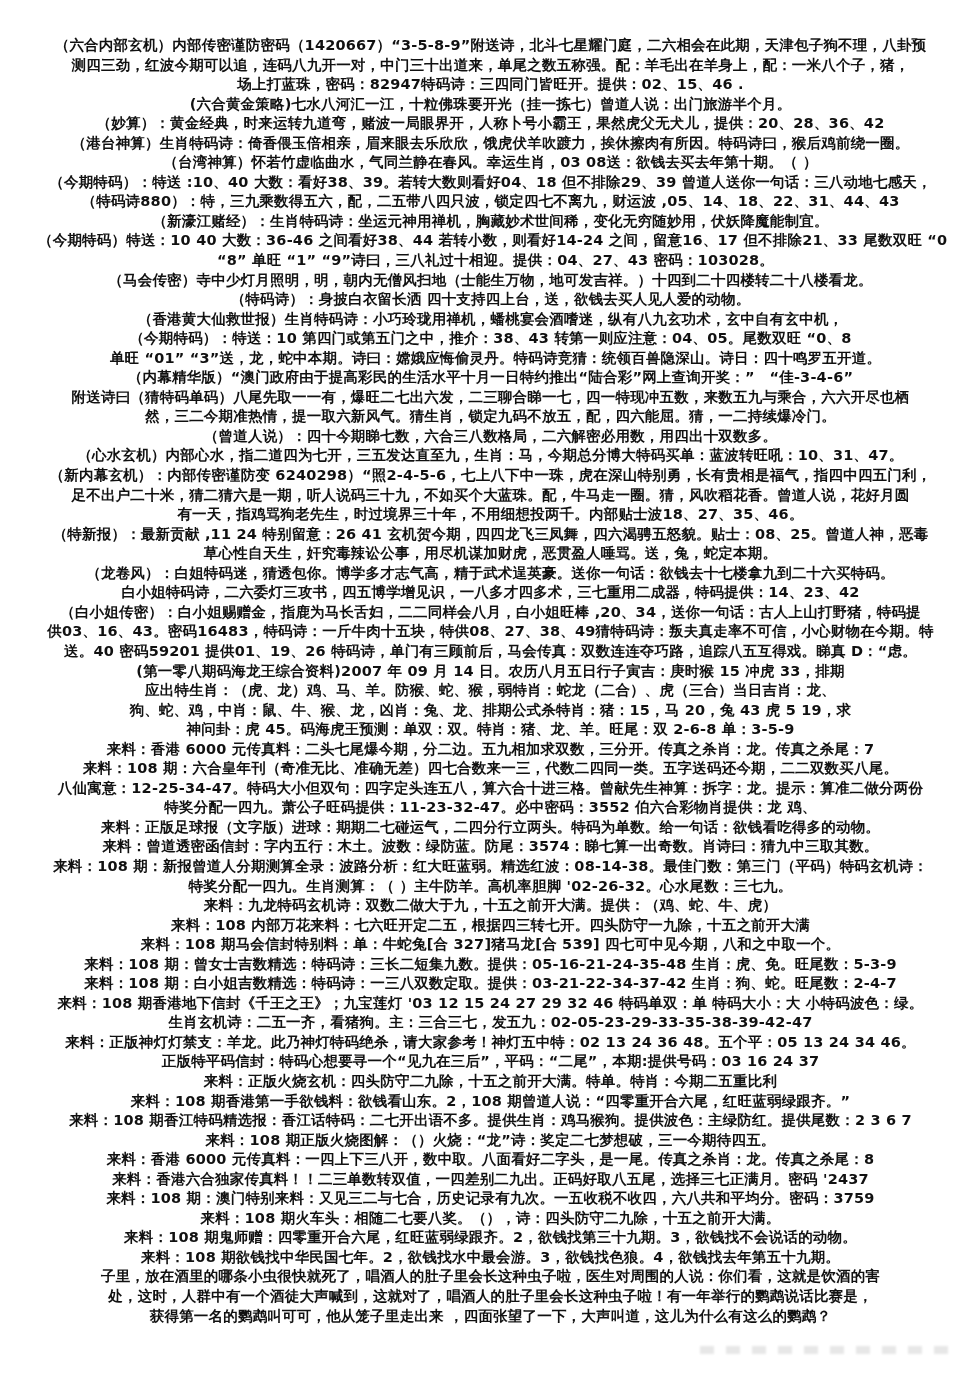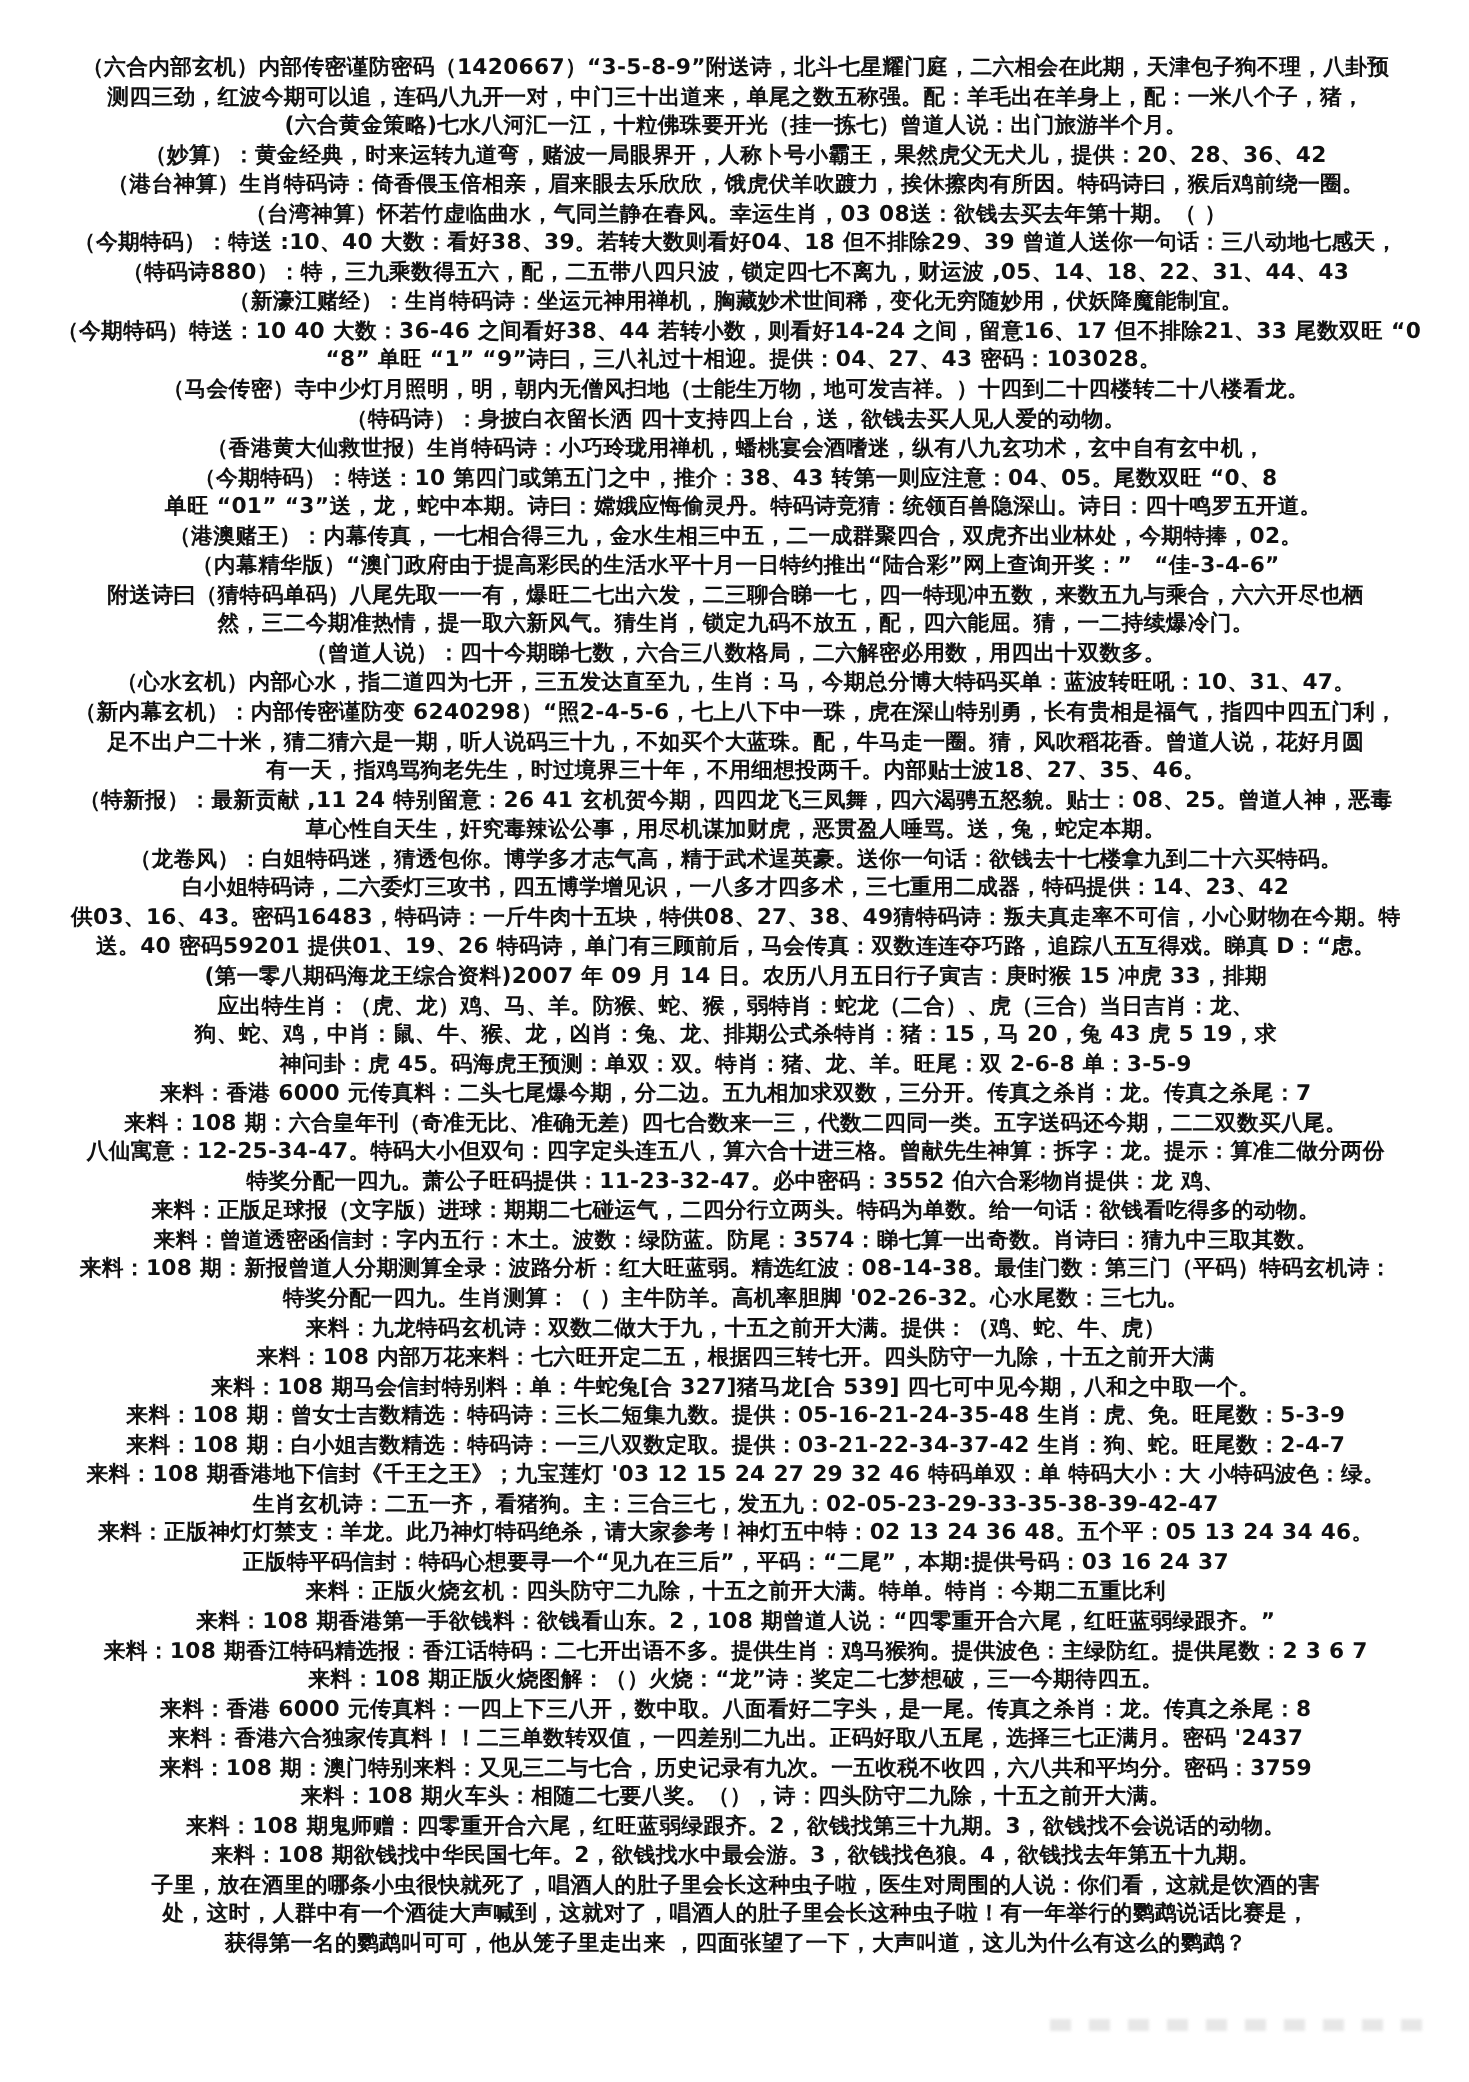--- a/index.html
+++ b/index.html
@@ -47,47 +47,48 @@
     opacity: 0.55;
   }
 </style>
 </head>
 <body>
 
 <div class="page">
   <div>
       <div class="line">（六合内部玄机）内部传密谨防密码（1420667）“3-5-8-9”附送诗，北斗七星耀门庭，二六相会在此期，天津包子狗不理，八卦预</div>
       <div class="line">测四三劲，红波今期可以追，连码八九开一对，中门三十出道来，单尾之数五称强。配：羊毛出在羊身上，配：一米八个子，猪，</div>
+      <div class="line">场上打蓝珠，密码：82947特码诗：三四同门皆旺开。提供：02、15、46 .</div>
       <div class="line">(六合黄金策略)七水八河汇一江，十粒佛珠要开光（挂一拣七）曾道人说：出门旅游半个月。</div>
       <div class="line">（妙算）：黄金经典，时来运转九道弯，赌波一局眼界开，人称卜号小霸王，果然虎父无犬儿，提供：20、28、36、42</div>
       <div class="line">（港台神算）生肖特码诗：倚香偎玉倍相亲，眉来眼去乐欣欣，饿虎伏羊吹踱力，挨休擦肉有所因。特码诗曰，猴后鸡前绕一圈。</div>
       <div class="line">（台湾神算）怀若竹虚临曲水，气同兰静在春风。幸运生肖，03 08送：欲钱去买去年第十期。（ ）</div>
       <div class="line">（今期特码）：特送 :10、40 大数：看好38、39。若转大数则看好04、18 但不排除29、39 曾道人送你一句话：三八动地七感天，</div>
       <div class="line">（特码诗880）：特，三九乘数得五六，配，二五带八四只波，锁定四七不离九，财运波 ,05、14、18、22、31、44、43</div>
       <div class="line">（新濠江赌经）：生肖特码诗：坐运元神用禅机，胸藏妙术世间稀，变化无穷随妙用，伏妖降魔能制宜。</div>
       <div class="line">（今期特码）特送：10 40 大数：36-46 之间看好38、44 若转小数，则看好14-24 之间，留意16、17 但不排除21、33 尾数双旺 “0</div>
       <div class="line indent1">“8” 单旺 “1” “9”诗曰，三八礼过十相迎。提供：04、27、43 密码：103028。</div>
       <div class="line">（马会传密）寺中少灯月照明，明，朝内无僧风扫地（士能生万物，地可发吉祥。）十四到二十四楼转二十八楼看龙。</div>
       <div class="line">（特码诗）：身披白衣留长洒 四十支持四上台，送，欲钱去买人见人爱的动物。</div>
       <div class="line">（香港黄大仙救世报）生肖特码诗：小巧玲珑用禅机，蟠桃宴会酒嗜迷，纵有八九玄功术，玄中自有玄中机，</div>
       <div class="line">（今期特码）：特送：10 第四门或第五门之中，推介：38、43 转第一则应注意：04、05。尾数双旺 “0、8</div>
       <div class="line indent1">单旺 “01” “3”送，龙，蛇中本期。诗曰：嫦娥应悔偷灵丹。特码诗竞猜：统领百兽隐深山。诗日：四十鸣罗五开道。</div>
-      <div class="line">（港澳赌王）：内幕传真，一七相合得三九，金水生相三中五，二一成群聚四合，双虎齐出业林处，今期特捧，02。</div>
       <div class="line">（内幕精华版）“澳门政府由于提高彩民的生活水平十月一日特约推出“陆合彩”网上查询开奖：”　“佳-3-4-6”</div>
       <div class="line">附送诗曰（猜特码单码）八尾先取一一有，爆旺二七出六发，二三聊合睇一七，四一特现冲五数，来数五九与乘合，六六开尽也栖</div>
       <div class="line">然，三二今期准热情，提一取六新风气。猜生肖，锁定九码不放五，配，四六能屈。猜，一二持续爆冷门。</div>
       <div class="line">（曾道人说）：四十今期睇七数，六合三八数格局，二六解密必用数，用四出十双数多。</div>
       <div class="line">（心水玄机）内部心水，指二道四为七开，三五发达直至九，生肖：马，今期总分博大特码买单：蓝波转旺吼：10、31、47。</div>
       <div class="line">（新内幕玄机）：内部传密谨防变 6240298）“照2-4-5-6，七上八下中一珠，虎在深山特别勇，长有贵相是福气，指四中四五门利，</div>
       <div class="line">足不出户二十米，猜二猜六是一期，听人说码三十九，不如买个大蓝珠。配，牛马走一圈。猜，风吹稻花香。曾道人说，花好月圆</div>
       <div class="line">有一天，指鸡骂狗老先生，时过境界三十年，不用细想投两千。内部贴士波18、27、35、46。</div>
       <div class="line">（特新报）：最新贡献 ,11 24 特别留意：26 41 玄机贺今期，四四龙飞三凤舞，四六渴骋五怒貌。贴士：08、25。曾道人神，恶毒</div>
       <div class="line">草心性自天生，奸究毒辣讼公事，用尽机谋加财虎，恶贯盈人唾骂。送，兔，蛇定本期。</div>
       <div class="line">（龙卷风）：白姐特码迷，猜透包你。博学多才志气高，精于武术逞英豪。送你一句话：欲钱去十七楼拿九到二十六买特码。</div>
       <div class="line">白小姐特码诗，二六委灯三攻书，四五博学增见识，一八多才四多术，三七重用二成器，特码提供：14、23、42</div>
+      <div class="line">（白小姐传密）：白小姐赐赠金，指鹿为马长舌妇，二二同样会八月，白小姐旺棒 ,20、34，送你一句话：古人上山打野猪，特码提</div>
       <div class="line">供03、16、43。密码16483，特码诗：一斤牛肉十五块，特供08、27、38、49猜特码诗：叛夫真走率不可信，小心财物在今期。特</div>
       <div class="line">送。40 密码59201 提供01、19、26 特码诗，单门有三顾前后，马会传真：双数连连夺巧路，追踪八五互得戏。睇真 D：“虑。</div>
       <div class="line">(第一零八期码海龙王综合资料)2007 年 09 月 14 日。农历八月五日行子寅吉：庚时猴 15 冲虎 33，排期</div>
       <div class="line">应出特生肖：（虎、龙）鸡、马、羊。防猴、蛇、猴，弱特肖：蛇龙（二合）、虎（三合）当日吉肖：龙、</div>
       <div class="line">狗、蛇、鸡，中肖：鼠、牛、猴、龙，凶肖：兔、龙、排期公式杀特肖：猪：15，马 20，兔 43 虎 5 19，求</div>
       <div class="line">神问卦：虎 45。码海虎王预测：单双：双。特肖：猪、龙、羊。旺尾：双 2-6-8 单：3-5-9</div>
       <div class="line">来料：香港 6000 元传真料：二头七尾爆今期，分二边。五九相加求双数，三分开。传真之杀肖：龙。传真之杀尾：7</div>
       <div class="line">来料：108 期：六合皇年刊（奇准无比、准确无差）四七合数来一三，代数二四同一类。五字送码还今期，二二双数买八尾。</div>
       <div class="line">八仙寓意：12-25-34-47。特码大小但双句：四字定头连五八，算六合十进三格。曾献先生神算：拆字：龙。提示：算准二做分两份</div>
       <div class="line">特奖分配一四九。萧公子旺码提供：11-23-32-47。必中密码：3552 伯六合彩物肖提供：龙 鸡、</div>

